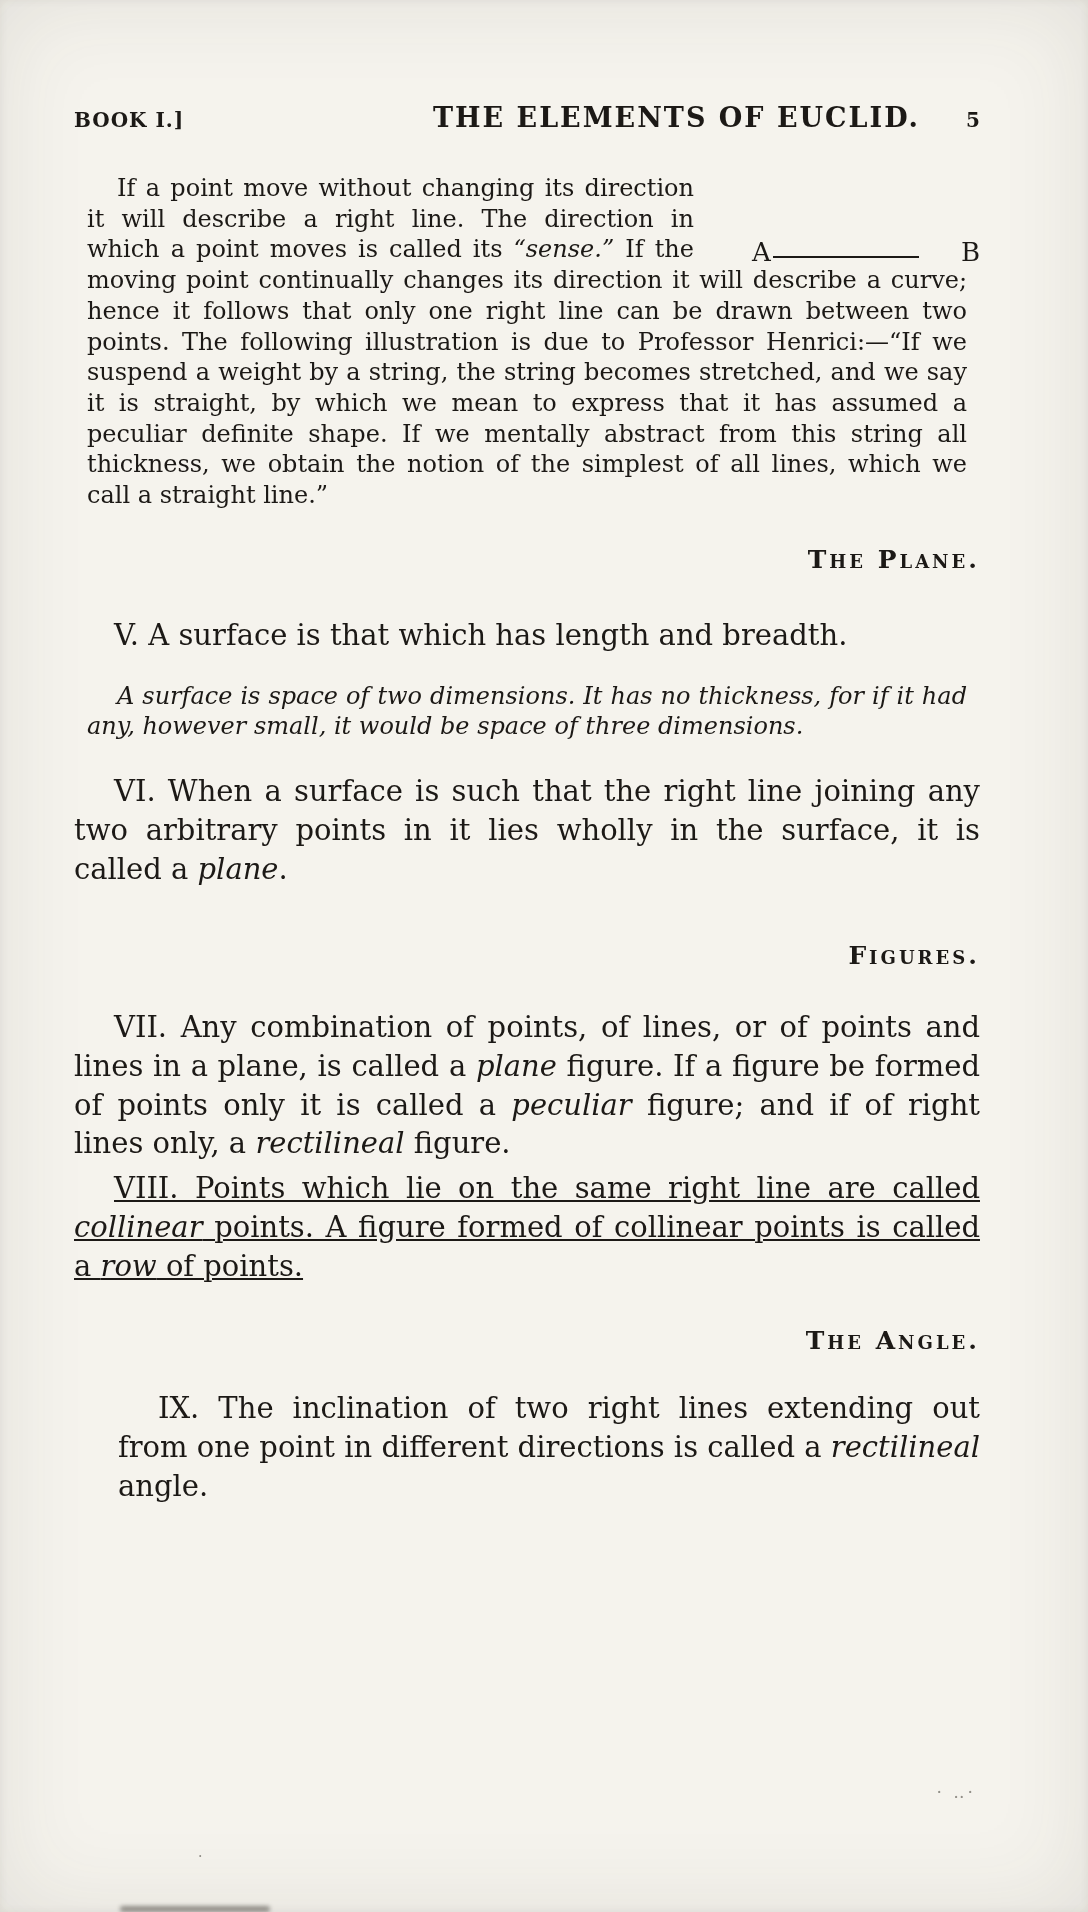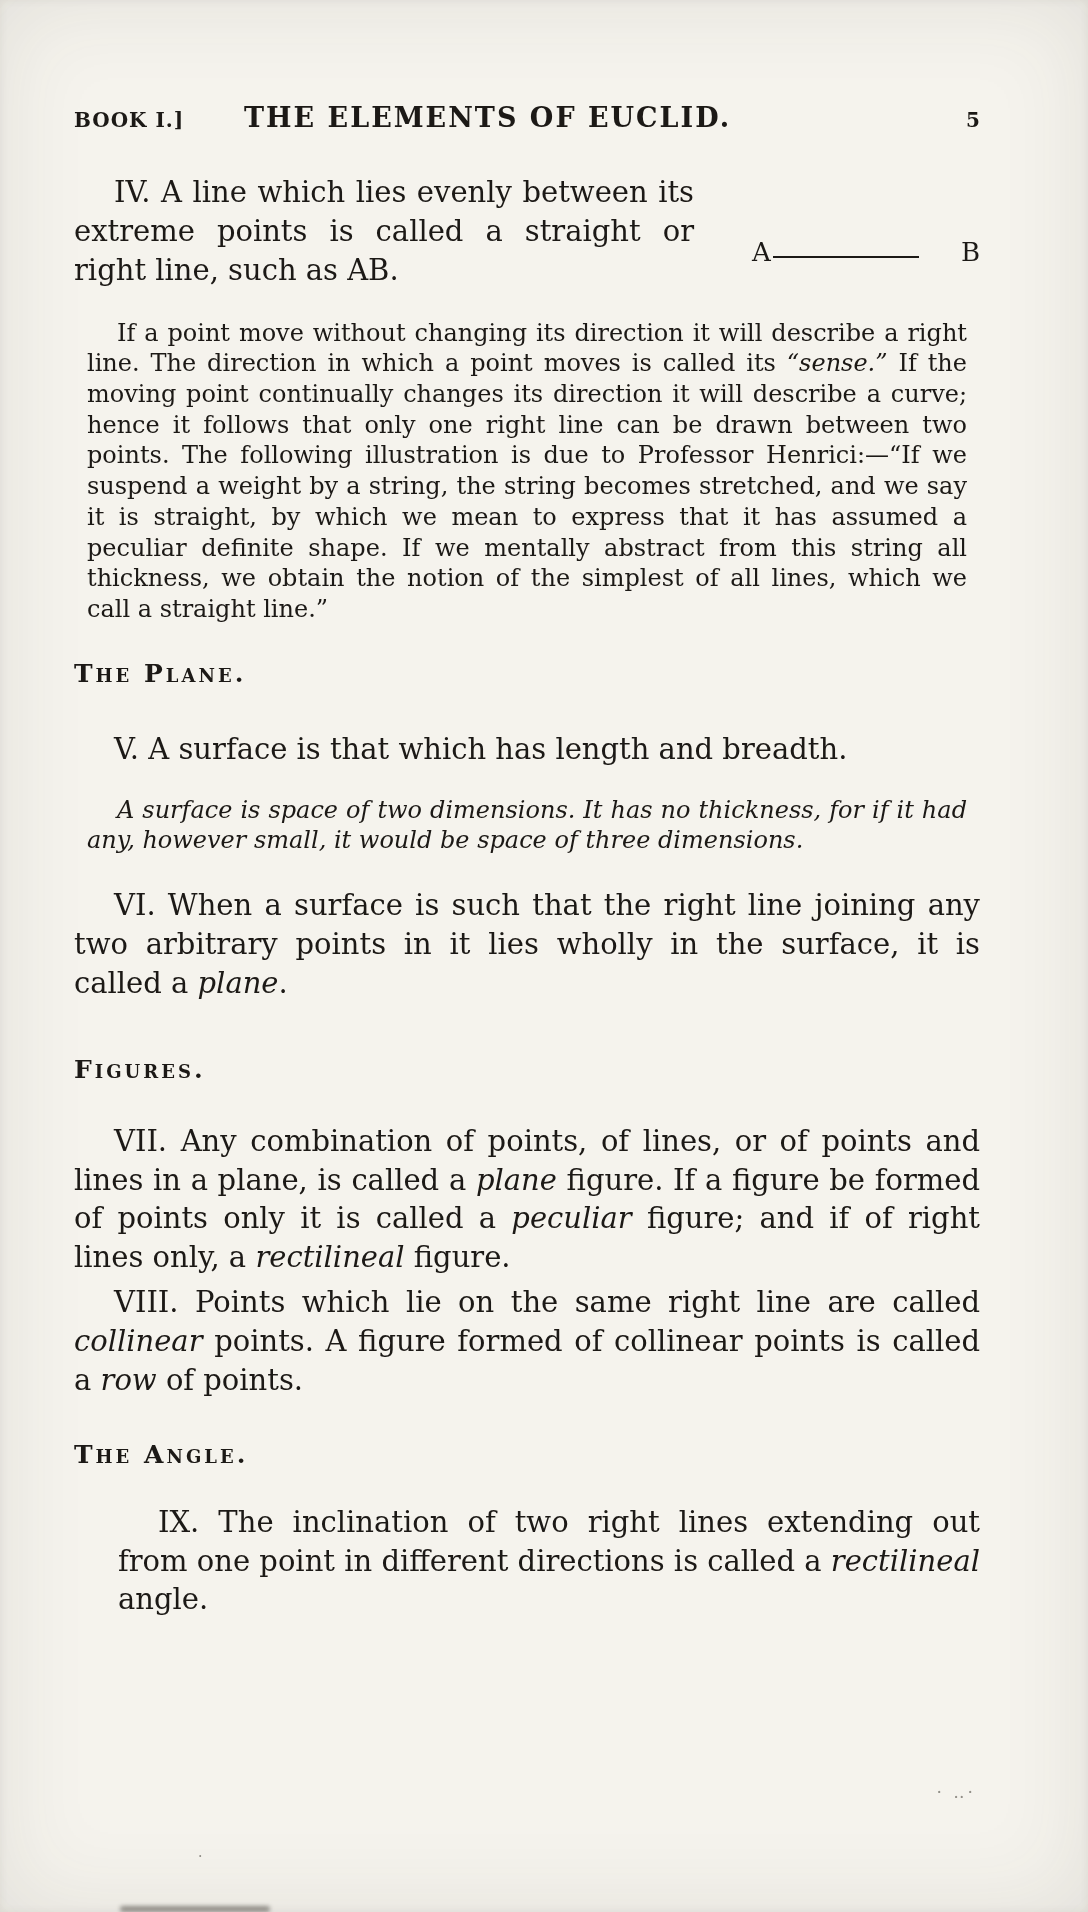--- a/index.html
+++ b/index.html
@@ -12,21 +12,21 @@
     box-shadow: inset 0 0 90px rgba(60,55,45,0.10), inset 0 0 8px rgba(60,55,45,0.08);
     font-family: "DejaVu Serif", "Liberation Serif", serif;
     color: #1c1916;
     box-sizing: border-box;
     padding: 102px 108px 0 74px;
     overflow: hidden;
   }
   
   .hdr { display: flex; align-items: baseline; }
   .hdr-book { width: 170px; font-weight: bold; font-size: 20px; letter-spacing: 1px; }
-  .hdr-title { flex: 1; text-align: left; font-weight: bold; font-size: 27px; letter-spacing: 2px; }
+  .hdr-title { flex: 1; text-align: right; font-weight: bold; font-size: 27px; letter-spacing: 2px; }
   .hdr-page { width: 60px; text-align: right; font-weight: bold; font-size: 20px; }
 
   
   .def {
     font-size: 29px;
     line-height: 1.34;
     text-align: justify;
     text-indent: 40px;
     margin: 0;
   }
@@ -37,39 +37,39 @@
     font-size: 24px;
     line-height: 1.28;
     text-align: justify;
     text-indent: 30px;
     margin: 13px;
   }
   .sc { font-variant: small-caps; letter-spacing: 1px; }
 
   
   .sec-heading {
-    text-align: left;
+    text-align: right;
     font-variant: small-caps;
     font-weight: 700;
     font-size: 25px;
     letter-spacing: 3px;
     margin: 0;
   }
 
   
   .mt-iv        { margin-top: 40px; }
   .mt-note      { margin-top: 28px; }
   .mt-plane     { margin-top: 34px; }
   .mt-v         { margin-top: 42px; }
   .mt-vnote     { margin-top: 26px; font-style: italic; }
   .mt-vi        { margin-top: 30px; }
   .mt-vinote    { margin-top: 26px; }
   .mt-figures   { margin-top: 52px; }
   .mt-vii       { margin-top: 38px; }
-  .mt-viii      { margin-top: 6px; }
+  .mt-viii      { margin-top: 6px; text-decoration: underline; }
   .mt-angle     { margin-top: 40px; }
   .mt-ix        { margin-top: 34px; margin-left: 44px; }
 
   
   .ab-figure {
     float: right;
     width: 268px;
     margin-top: 48px;
     margin-left: 18px;
     height: 44px;
@@ -107,21 +107,21 @@
     <span class="hdr-book">BOOK I.]</span>
     <span class="hdr-title">THE ELEMENTS OF EUCLID.</span>
     <span class="hdr-page">5</span>
   </div>
 
   <p class="def mt-iv">
     <span class="ab-figure">
         <span class="ab-label">A</span>
         <span class="rule"></span>
         <span class="ab-label">B</span>
-      </span><span>IV. A line which lies evenly between its extreme points is called a straight or right line, such as AB.</span>
+      </span>
   </p>
 
   <p class="note mt-note"><span>If a point move without changing its direction it will describe a right line. The direction in which a point moves is called its </span><i>“sense.”</i><span> If the moving point continually changes its direction it will describe a curve; hence it follows that only one right line can be drawn between two points. The following illustration is due to Professor Henrici:—“If we suspend a weight by a string, the string becomes stretched, and we say it is straight, by which we mean to express that it has assumed a peculiar definite shape. If we mentally abstract from this string all thickness, we obtain the notion of the simplest of all lines, which we call a straight line.”</span></p>
 
   <h2 class="sec-heading mt-plane">The Plane.</h2>
 
   <p class="def mt-v">V. A surface is that which has length and breadth.</p>
 
   <p class="note mt-vnote">A surface is space of two dimensions. It has no thickness, for if it had any, however small, it would be space of three dimensions.</p>
 

